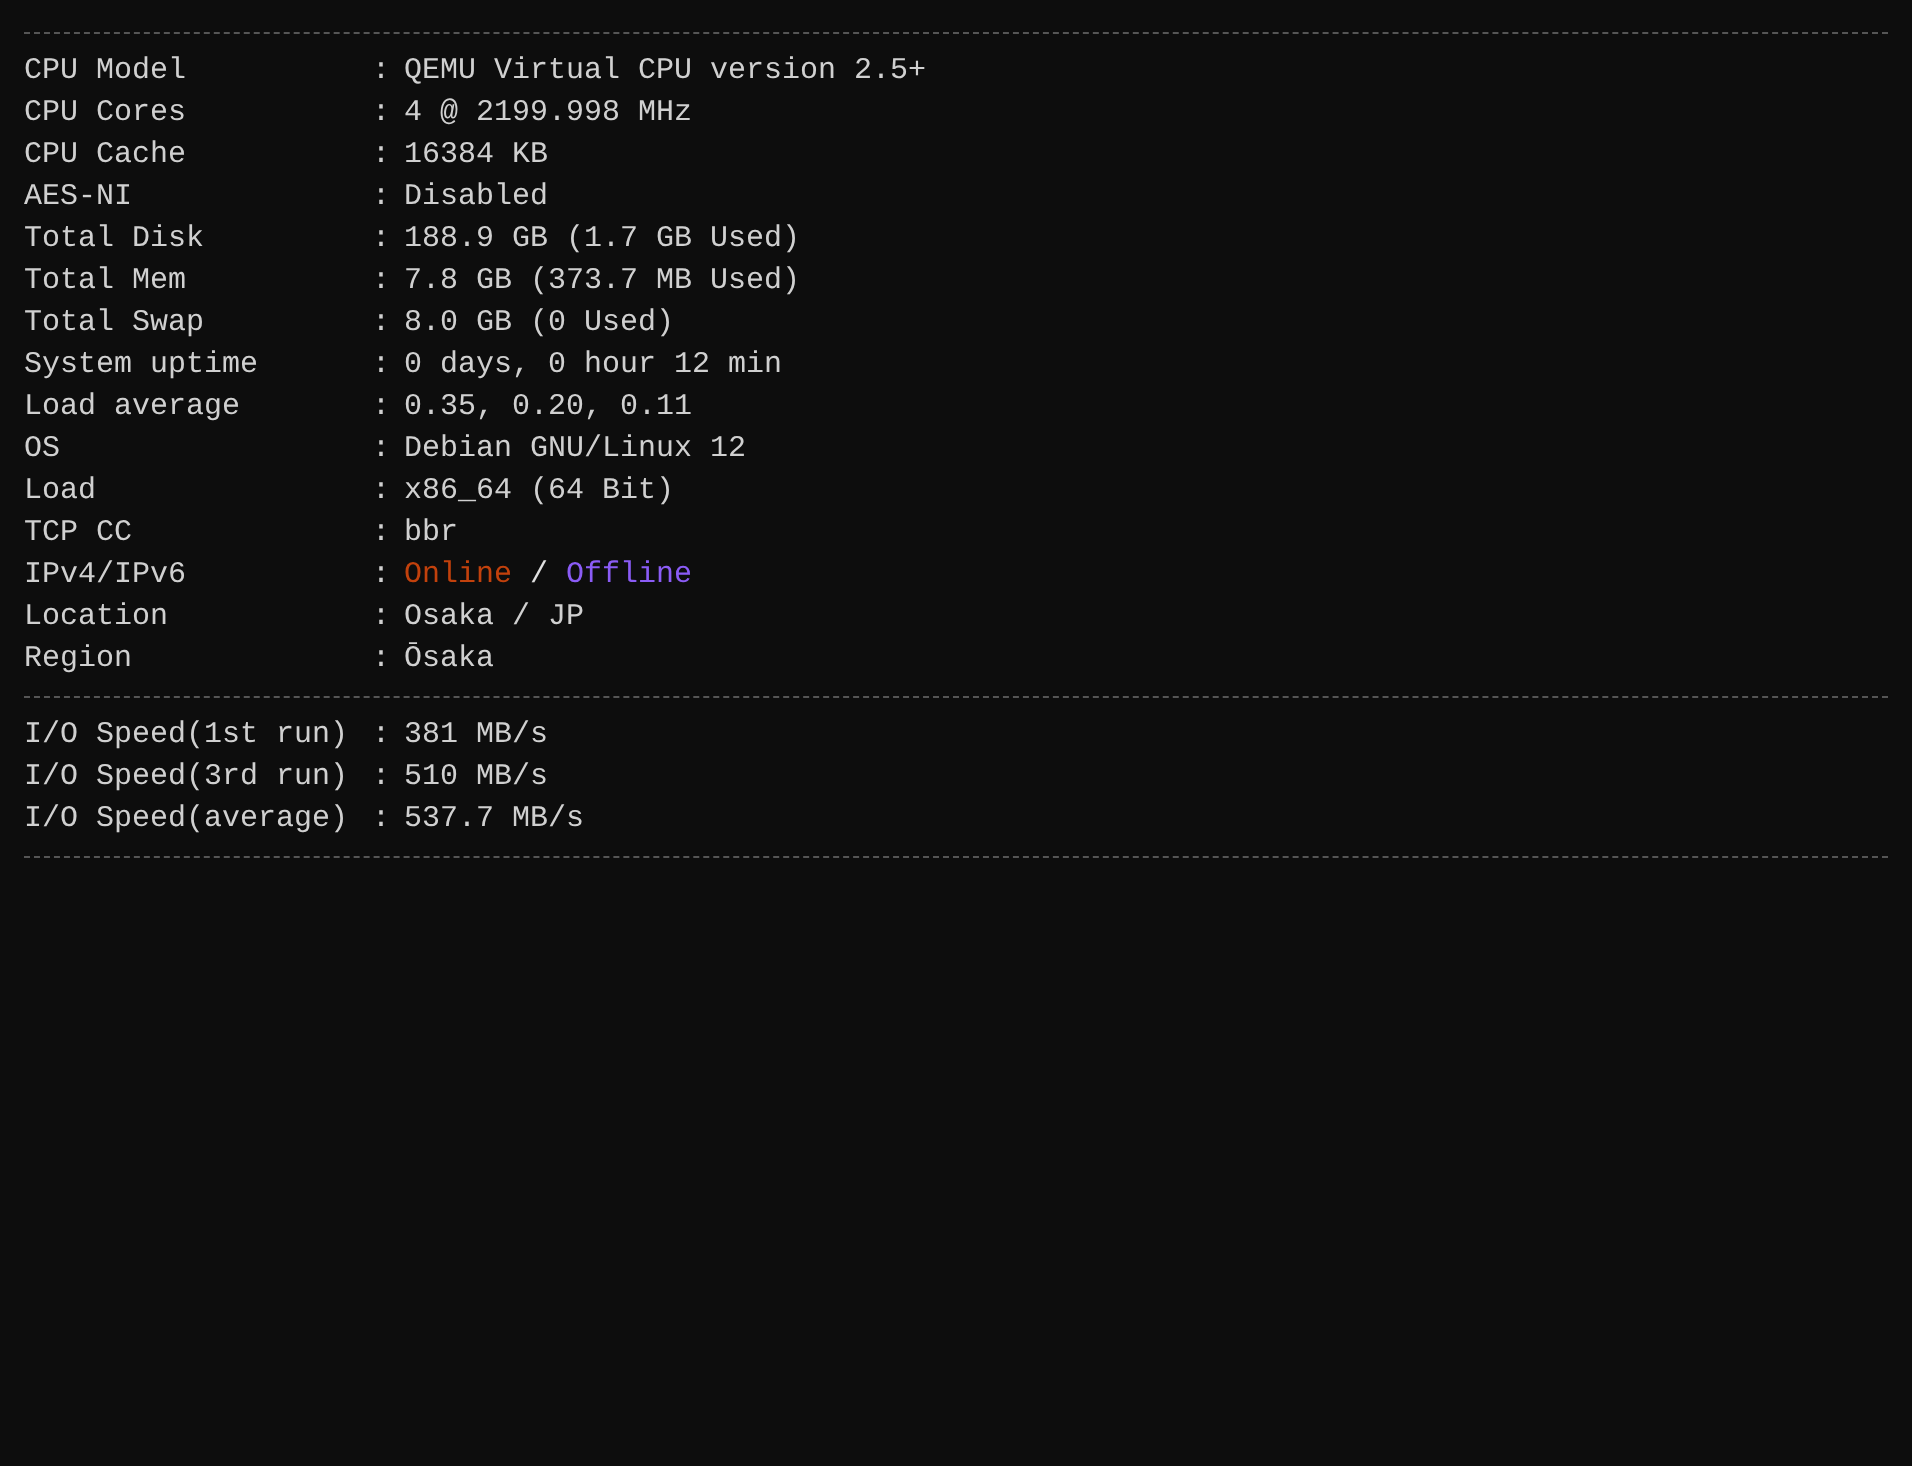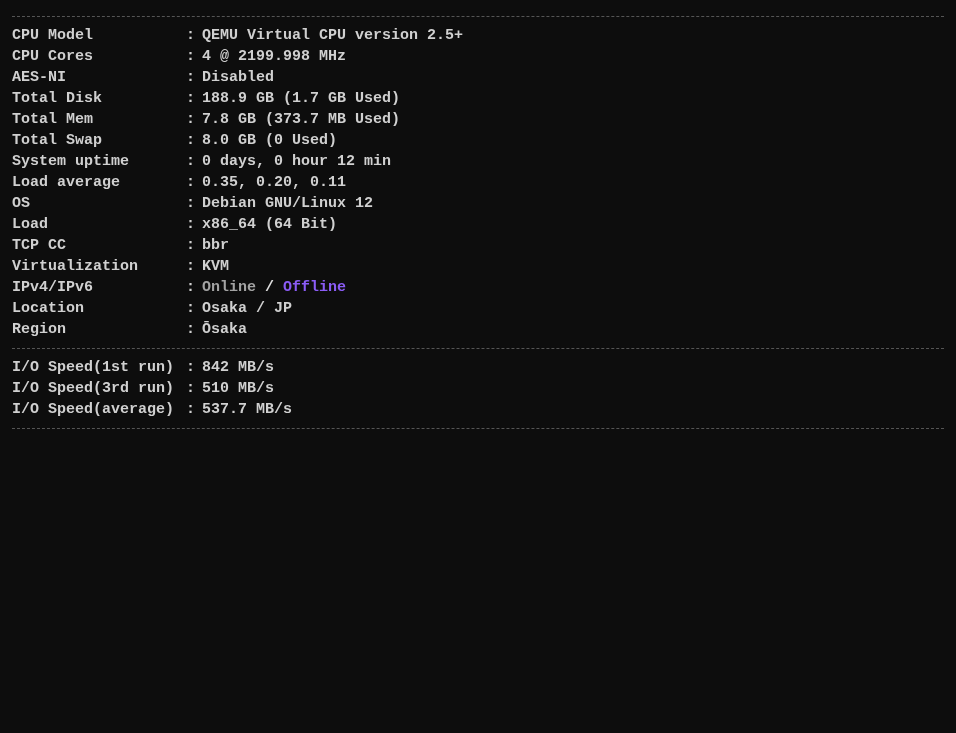--- a/index.html
+++ b/index.html
@@ -20,21 +20,20 @@
 
     .divider {
       border: none;
       border-top: 1px dashed #555;
       margin: 8px 0;
     }
 
     .info-table {
       width: 100%;
       border-collapse: collapse;
-      font-weight: bold;
     }
 
     .info-table tr td {
       padding: 2px 0;
       vertical-align: top;
       white-space: nowrap;
     }
 
     .info-table td.label {
       color: #d0d0d0;
@@ -48,21 +47,21 @@
       padding: 2px 4px;
     }
 
     .info-table td.value {
       color: #d0d0d0;
     }
 
     .cyan { color: #00bcd4; }
     .red { color: #e53935; }
     .yellow { color: #8b5cf6; }
-    .green { color: #a3a3a3; }
+    .green { color: #c2410c; }
     .white { color: #e0e0e0; }
 
     .watermark {
       position: fixed;
       top: 200px;
       left: 120px;
       font-size: 52px;
       font-weight: bold;
       color: rgba(180, 30, 30, 0.45);
       transform: rotate(-20deg);
@@ -82,20 +81,25 @@
   <tbody id="system-info-body">
   <tr>
         <td class="label">CPU Model</td>
         <td class="colon">: </td>
         <td class="value cyan">QEMU Virtual CPU version 2.5+</td>
       </tr>
       <tr>
         <td class="label">CPU Cores</td>
         <td class="colon">: </td>
         <td class="value cyan">4 @ 2199.998 MHz</td>
+      </tr>
+      <tr>
+        <td class="label">CPU Cache</td>
+        <td class="colon">: </td>
+        <td class="value cyan">16384 KB</td>
       </tr>
       <tr>
         <td class="label">AES-NI</td>
         <td class="colon">: </td>
         <td class="value red">Disabled</td>
       </tr>
       <tr>
         <td class="label">Total Disk</td>
         <td class="colon">: </td>
         <td class="value cyan">188.9 GB (1.7 GB Used)</td>
@@ -129,25 +133,20 @@
         <td class="label">Load</td>
         <td class="colon">: </td>
         <td class="value cyan">x86_64 (64 Bit)</td>
       </tr>
       <tr>
         <td class="label">TCP CC</td>
         <td class="colon">: </td>
         <td class="value yellow">bbr</td>
       </tr>
       <tr>
-        <td class="label">Virtualization</td>
-        <td class="colon">: </td>
-        <td class="value white">KVM</td>
-      </tr>
-      <tr>
         <td class="label">IPv4/IPv6</td>
         <td class="colon">: </td>
         <td class="value"><span class="green">Online</span><span class="white"> / </span><span class="yellow">Offline</span></td>
       </tr>
       <tr>
         <td class="label">Location</td>
         <td class="colon">: </td>
         <td class="value yellow">Osaka / JP</td>
       </tr>
       <tr>
@@ -158,21 +157,21 @@
     </tbody>
 </table>
 
 <hr class="divider">
 
 <table class="info-table">
   <tbody id="io-speed-body">
   <tr>
         <td class="label">I/O Speed(1st run)</td>
         <td class="colon">: </td>
-        <td class="value cyan">842 MB/s</td>
+        <td class="value cyan">381 MB/s</td>
       </tr>
       <tr>
         <td class="label">I/O Speed(3rd run)</td>
         <td class="colon">: </td>
         <td class="value cyan">510 MB/s</td>
       </tr>
       <tr>
         <td class="label">I/O Speed(average)</td>
         <td class="colon">: </td>
         <td class="value cyan">537.7 MB/s</td>

